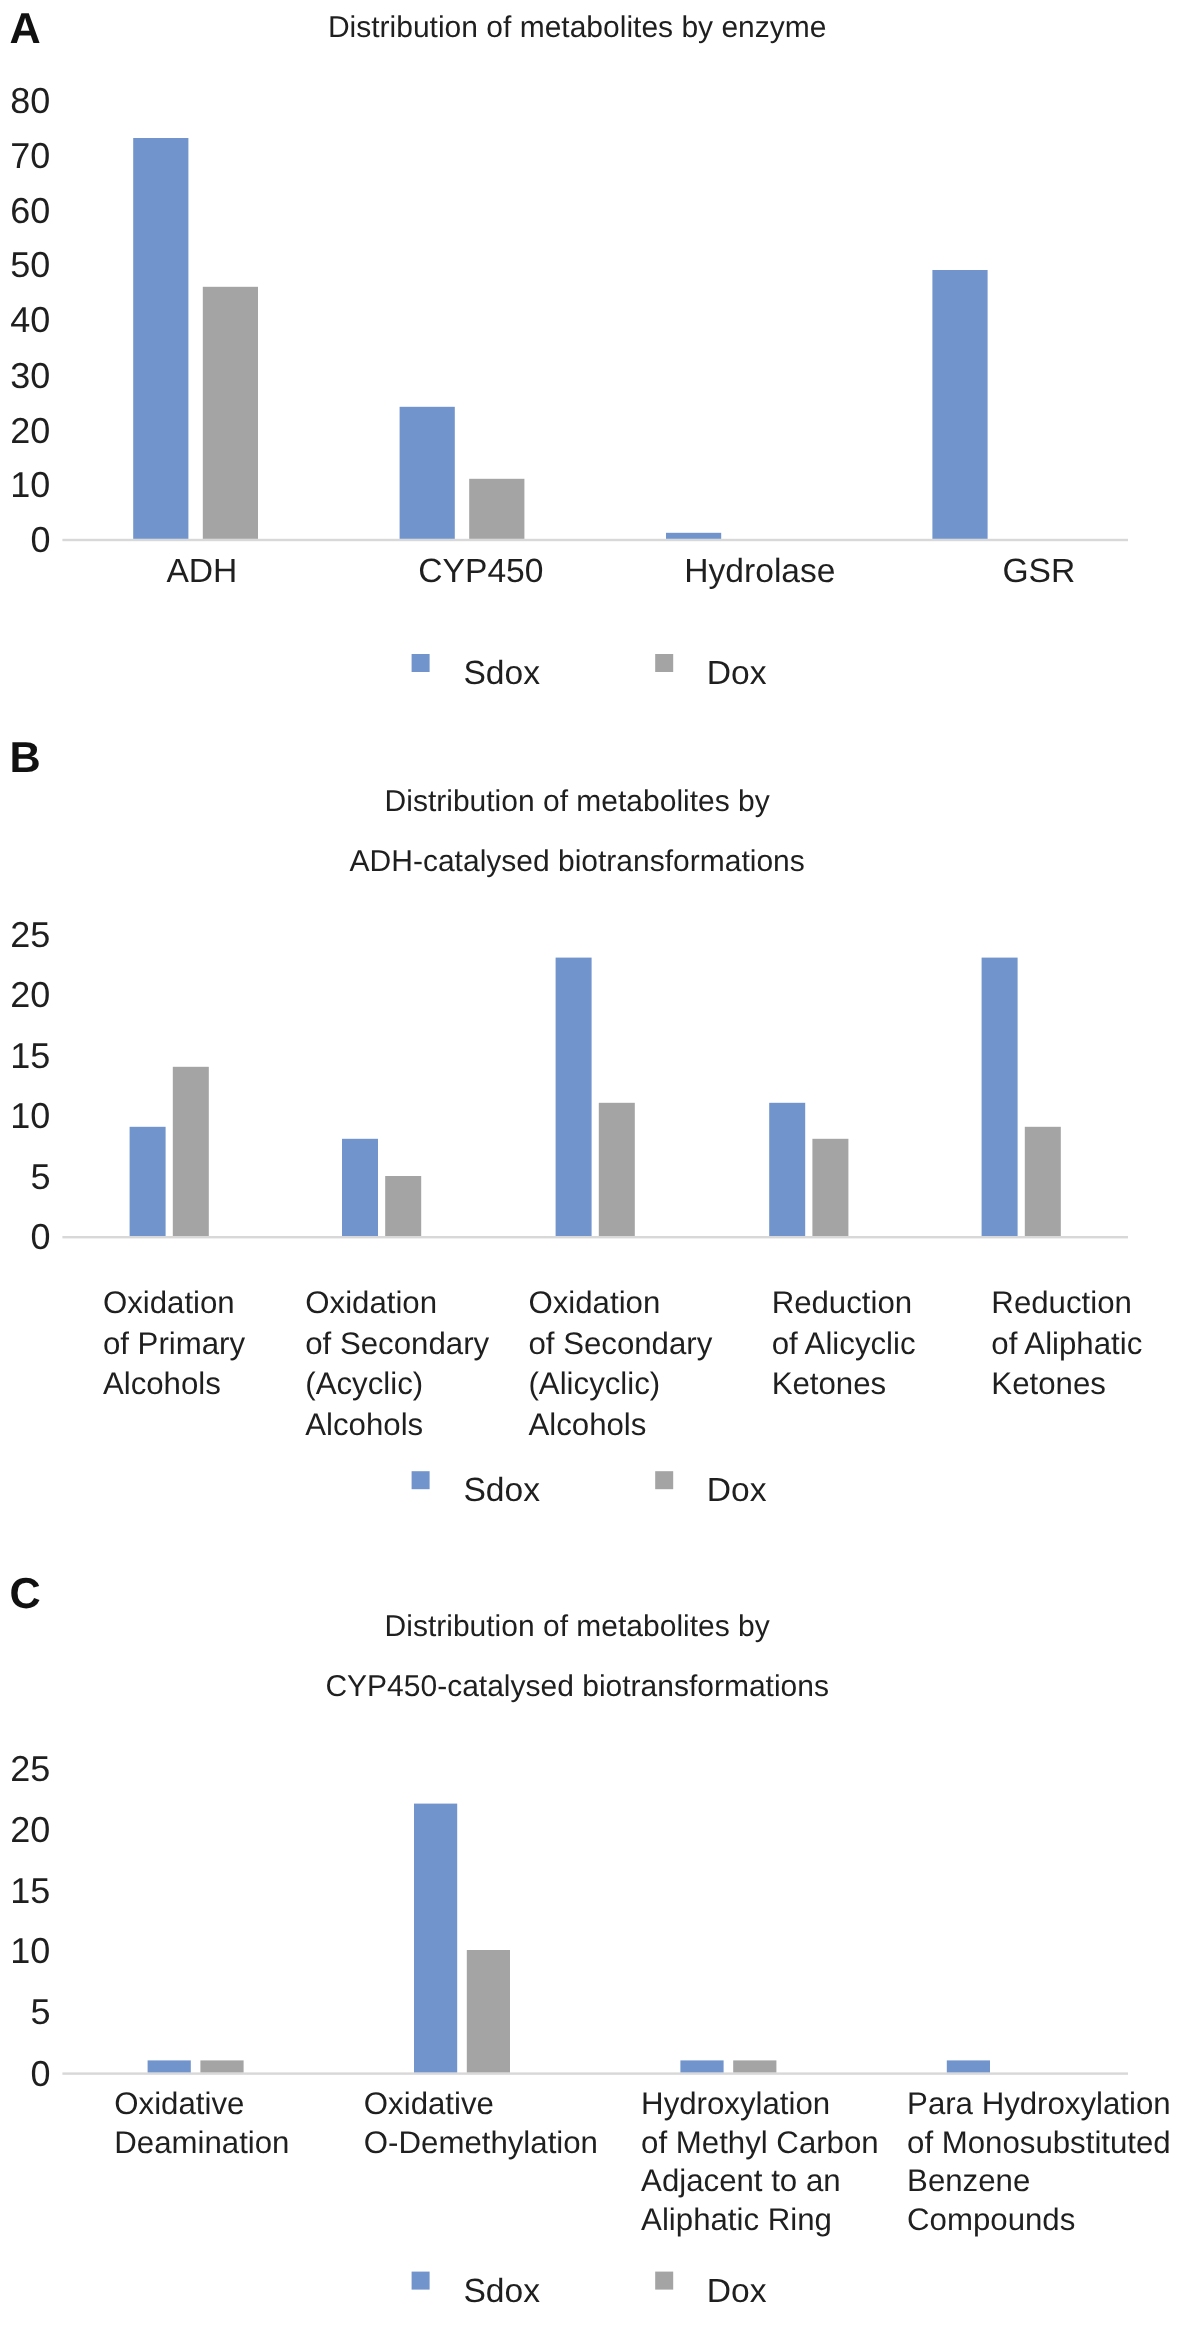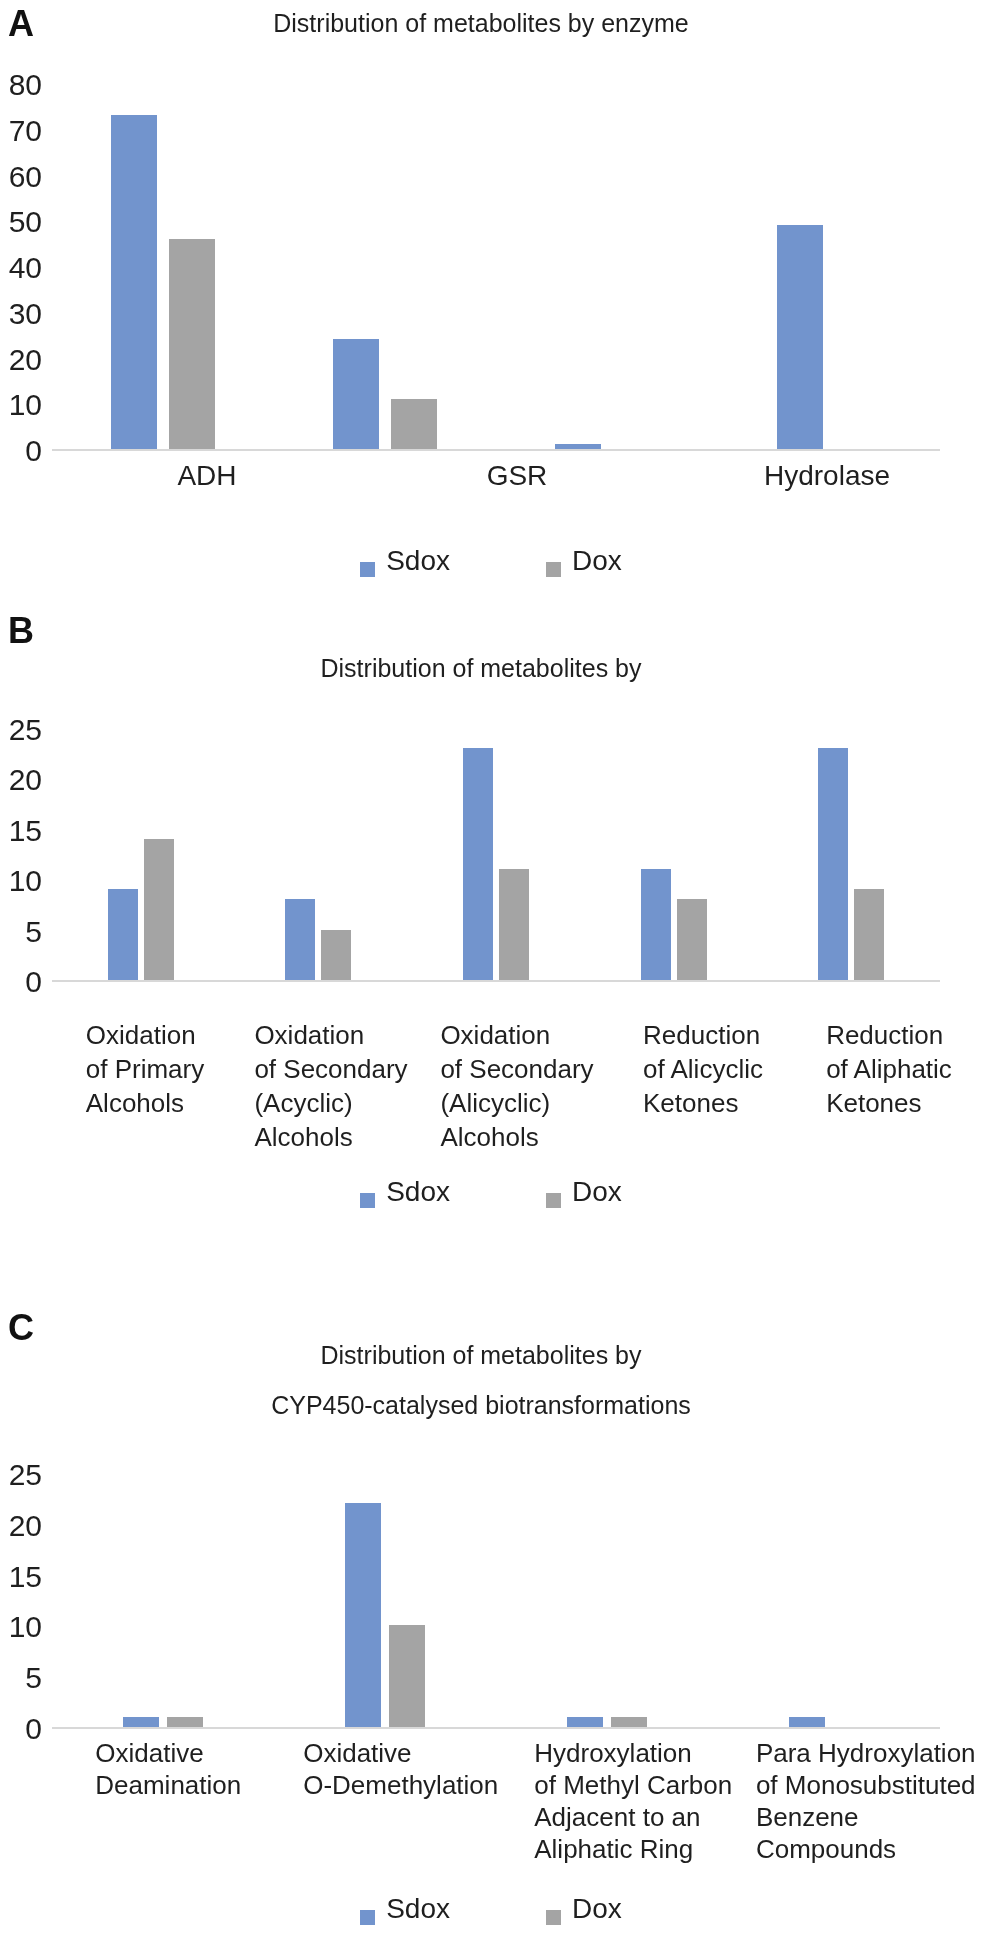--- a/index.html
+++ b/index.html
@@ -79,21 +79,21 @@
   .panel-c .cat-line { line-height: 32px; }
   .panel-a .cat-label { text-align: left; }
 
   .legend {
     display: flex; justify-content: center; align-items: center;
     gap: 96px; font-size: 28px;
   }
   .panel-a .legend { margin-top: 52px; }
   .panel-b .legend { margin-top: 22px; }
   .panel-c .legend { margin-top: 28px; }
-  .legend-entry { display: flex; align-items: flex-end; gap: 11px; }
+  .legend-entry { display: flex; align-items: flex-start; gap: 28px; }
   .legend-swatch { width: 15px; height: 15px; display: inline-block; }
   .legend-swatch.sdox { background: var(--sdox-color, #7294CD); }
   .legend-swatch.dox  { background: var(--dox-color,  #A4A4A4); }
 </style>
 </head>
 <body>
 
 <div class="figure">
 
   <section class="panel panel-a">
@@ -128,40 +128,42 @@
               <div class="bar bar-dox" title="GSR – Dox: 0" style="height: 0%;"></div>
             </div>
             <div class="bar-group">
               <div class="bar bar-sdox" title="Hydrolase – Sdox: 49" style="height: 61.25%;"></div>
               <div class="bar bar-dox" title="Hydrolase – Dox: 0" style="height: 0%;"></div>
             </div>
           </div>
         </div>
         <div class="cat-row">
           <div class="cat-cell"><div class="cat-label"><div class="cat-line">ADH</div></div></div>
+          <div class="cat-cell"><div class="cat-label"><div class="cat-line">CYP450</div></div></div>
+          <div class="cat-cell"><div class="cat-label"><div class="cat-line">Hydrolase</div></div></div>
           <div class="cat-cell"><div class="cat-label"><div class="cat-line">GSR</div></div></div>
-          <div class="cat-cell"><div class="cat-label"><div class="cat-line">Hydrolase</div></div></div>
         </div>
         <div class="legend">
           <div class="legend-entry">
             <div class="legend-swatch sdox"></div>
             <div class="legend-label">Sdox</div>
           </div>
           <div class="legend-entry">
             <div class="legend-swatch dox"></div>
             <div class="legend-label">Dox</div>
           </div>
         </div>
       </div>
   </section>
 
   <section class="panel panel-b">
     <div class="panel-label">B</div>
     <div class="panel-title">
         <div class="title-line">Distribution of metabolites by</div>
+        <div class="title-line">ADH-catalysed biotransformations</div>
       </div>
     <div class="chart">
         <div class="chart-row">
           <div class="y-col">
             <div class="y-tick-label" style="bottom: 0%;">0</div>
             <div class="y-tick-label" style="bottom: 20%;">5</div>
             <div class="y-tick-label" style="bottom: 40%;">10</div>
             <div class="y-tick-label" style="bottom: 60%;">15</div>
             <div class="y-tick-label" style="bottom: 80%;">20</div>
             <div class="y-tick-label" style="bottom: 100%;">25</div>

